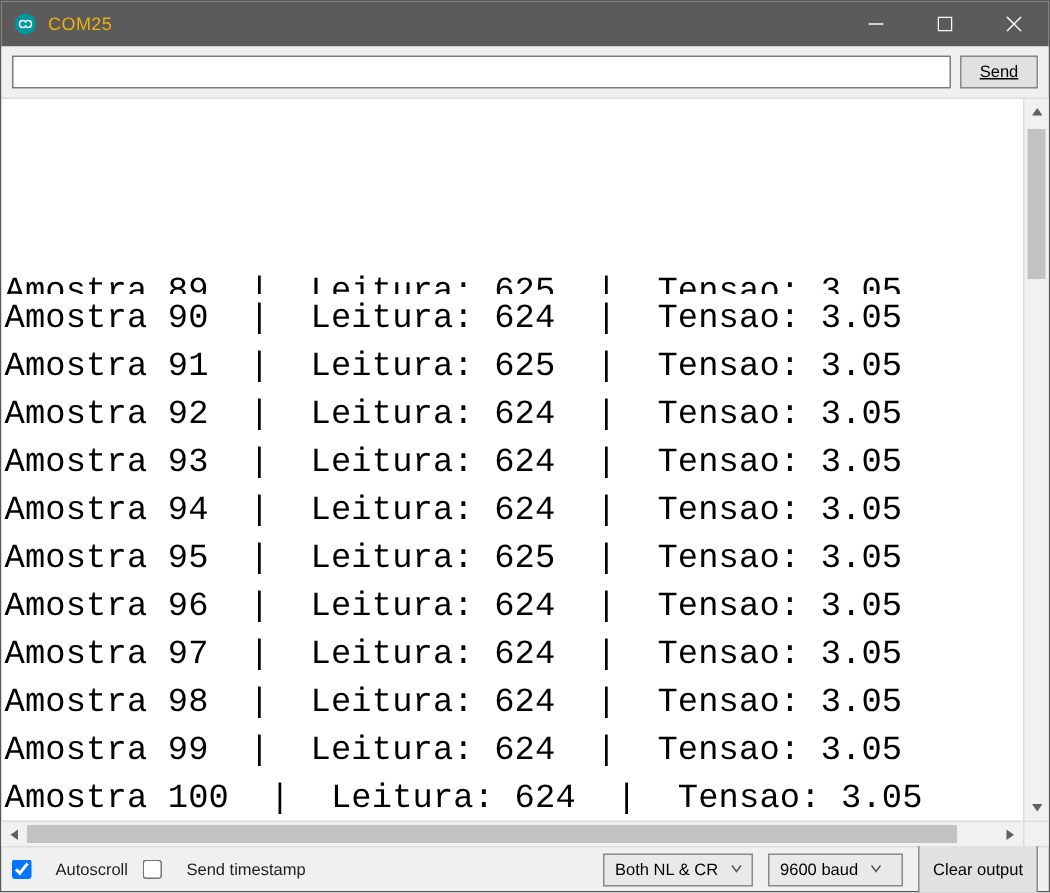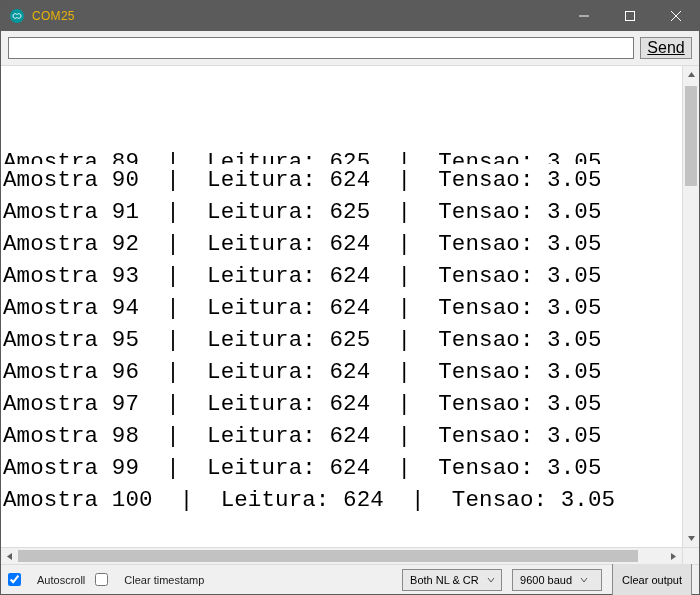--- a/index.html
+++ b/index.html
@@ -58,21 +58,21 @@
     background:#fff;
     padding:0 4px;
     font-size:13px;
     outline:none;
   }
   .send-row button {
     width:52px;
     height:22px;
     border:1px solid #8a8a8a;
     background:#e1e1e1;
-    font-size:16px;
+    font-size:11px;
     padding:0;
     cursor:pointer;
     text-decoration:underline;
   }
 
   
   .output-wrap {
     flex:1 1 auto;
     position:relative;
     display:flex; flex-direction:column;
@@ -82,20 +82,21 @@
   .output {
     flex:1 1 auto;
     overflow:hidden;
     padding:0 6px 0 2px;
     font-family:"Consolas","Courier New",monospace;
     font-size:22.5px;
     line-height:32px;
     color:#000;
     white-space:pre;
     letter-spacing:0.1px;
+    margin-top:32px;
   }
   .output .row { display:block;font-family:Liberation Mono, monospace; }
   .output .cut-top {
     height:18px; overflow:hidden;
     margin-top:-16px; 
   }
   .output .cut-top span { display:block; }
 
   
   .vscroll {
@@ -232,21 +233,21 @@
     <div class="scroll-corner"></div>
   </div>
 
   <div class="bottombar">
     <div class="chkwrap">
       <input type="checkbox" id="autoscroll-cb" checked="" style="">
       <label for="autoscroll-cb">Autoscroll</label>
     </div>
     <div class="chkwrap">
       <input type="checkbox" id="timestamp-cb" style="">
-      <label for="timestamp-cb">Clear timestamp</label>
+      <label for="timestamp-cb">Send timestamp</label>
     </div>
     <div class="grow"></div>
     <div class="select" style="width:100px;">
       <span>Both NL &amp; CR</span>
       <span class="chev">
         <svg width="8" height="8" viewBox="0 0 8 8">
             <path d="M1 2l3 4 3-4" fill="none" stroke="#555" stroke-width="1"></path>
           </svg>
       </span>
     </div>

